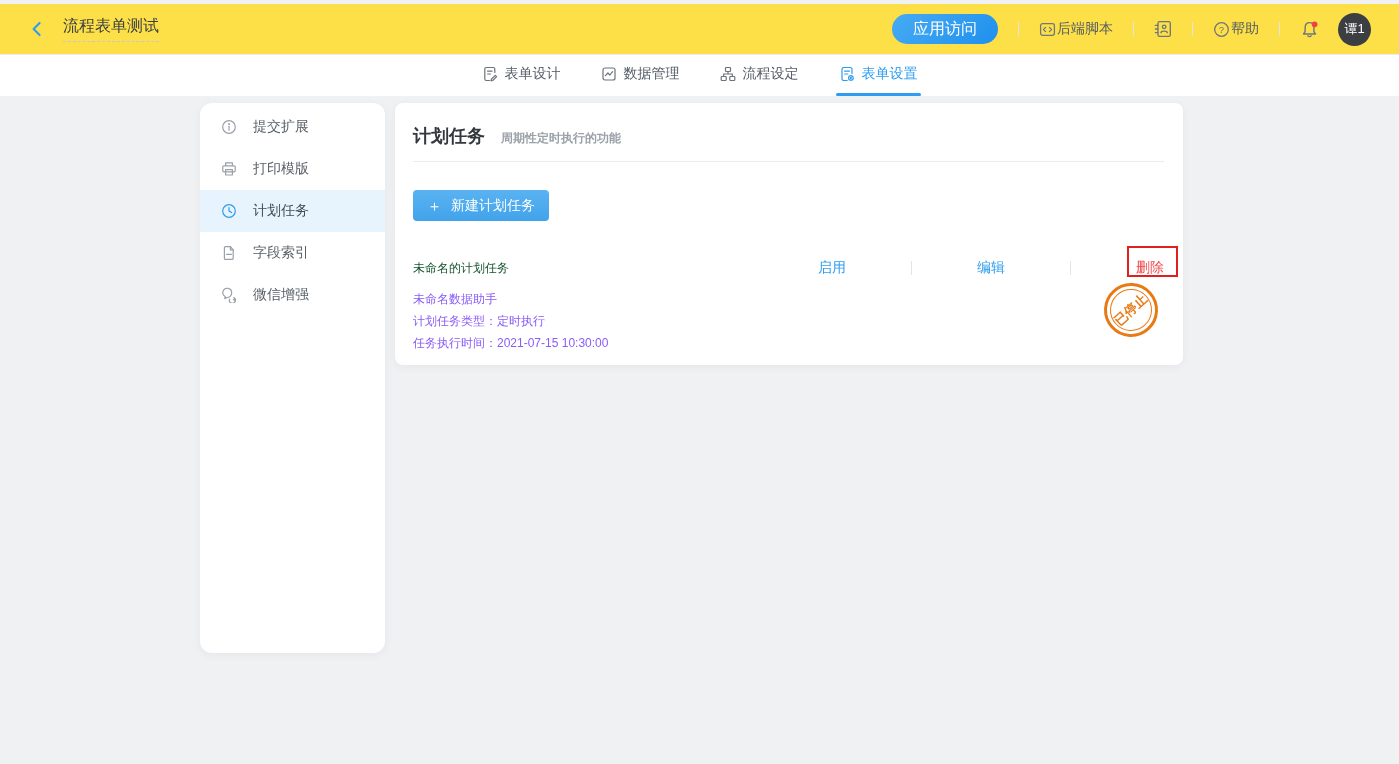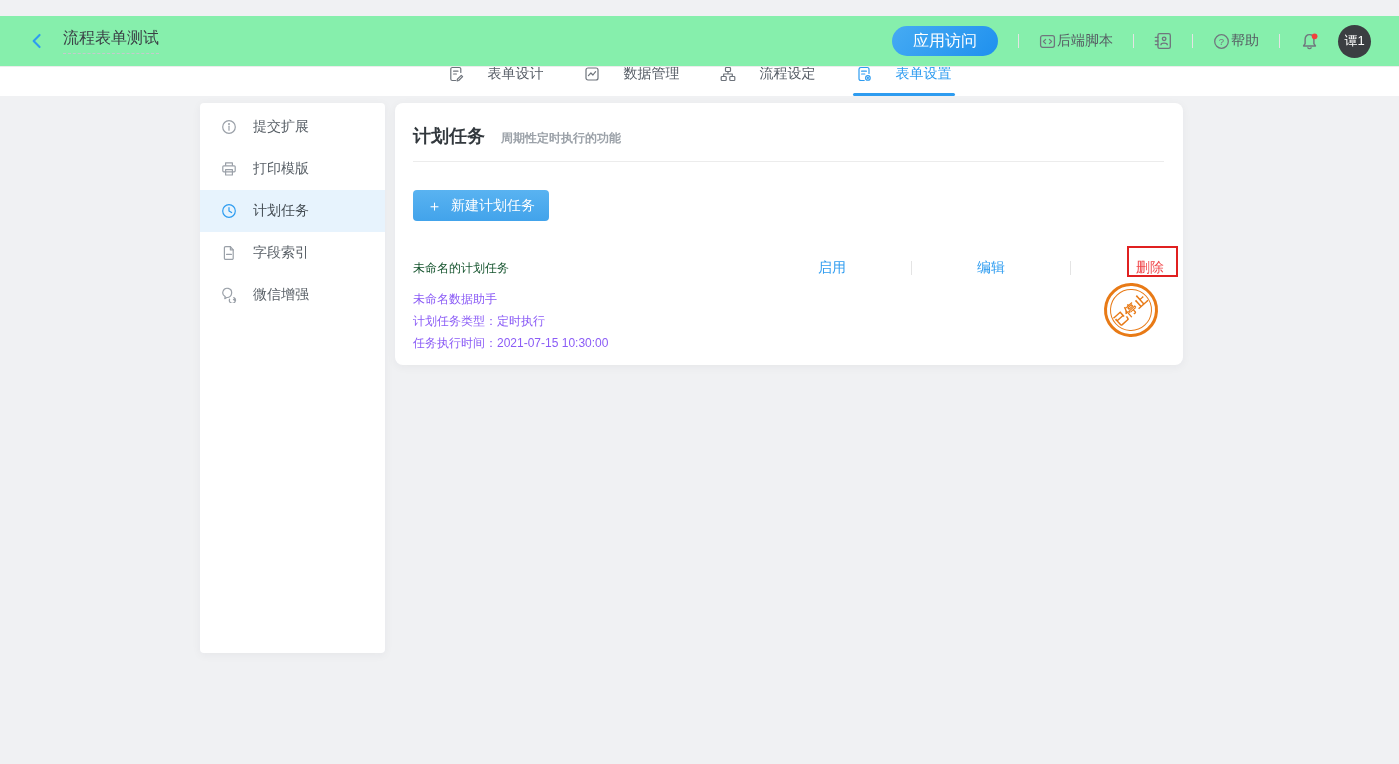--- a/index.html
+++ b/index.html
@@ -8,22 +8,22 @@
     font-family: "Liberation Sans", "DejaVu Sans", sans-serif;
     background: #f0f1f3;
     position: relative;
     overflow: hidden;
     color: #333;
   }
   svg { display:block; }
 
   
   .app-header {
-    position:absolute; top:16px; left:0; width:1399px; height:51px;
-    background:#86efac; border-bottom:1px solid #ececec;
+    position:absolute; top:4px; left:0; width:1399px; height:51px;
+    background:#fde047; border-bottom:1px solid #ececec;
     display:flex; align-items:center; justify-content:space-between;
     padding:0 28px; z-index:10;
   }
   .header-left { display:flex; align-items:center; gap:17px; }
   .back-btn { color:#2e9cf0; cursor:pointer; display:flex; align-items:center; }
   .app-title {
     font-size:16px; color:#3a3f45; padding-bottom:4px;
     border-bottom:1px dashed #c6c9cd; cursor:text;
   }
   .header-right { display:flex; align-items:center; }
@@ -42,35 +42,35 @@
     color:#fff; font-size:13px; display:flex; align-items:center; justify-content:center;
     cursor:pointer; letter-spacing:0;
   }
 
   
   .tabbar {
     position:absolute; top:52px; left:0; width:1399px; height:44px;
     background:#fff; display:flex; justify-content:center; gap:38px;
   }
   .tab {
-    display:flex; align-items:center; gap:24px; font-size:14px; color:#565d66;
+    display:flex; align-items:center; gap:7px; font-size:14px; color:#565d66;
     position:relative; cursor:pointer; padding:0 1px;
   }
   .tab .icn { color:#6d737b; }
   .tab.active { color:#2e9cf0; }
   .tab.active .icn { color:#2e9cf0; }
   .tab.active::after {
     content:""; position:absolute; left:-2px; right:-2px; bottom:0; height:3px;
     background:#2e9cf0; border-radius:2px;
   }
 
   
   .sidebar {
     position:absolute; left:200px; top:103px; width:185px; height:550px;
-    background:#fff; border-radius:4px; box-shadow:0 2px 10px rgba(31,45,61,.05);
+    background:#fff; border-radius:12px; box-shadow:0 2px 10px rgba(31,45,61,.05);
     padding-top:3px;
   }
   .side-item {
     height:42px; display:flex; align-items:center; gap:16px;
     padding-left:21px; font-size:14px; color:#5a6168; cursor:pointer;
   }
   .side-item .icn { color:#9aa0a8; }
   .side-item.active { background:#e7f3fd; color:#454d54; }
   .side-item.active .icn { color:#2e9cf0; }
 

